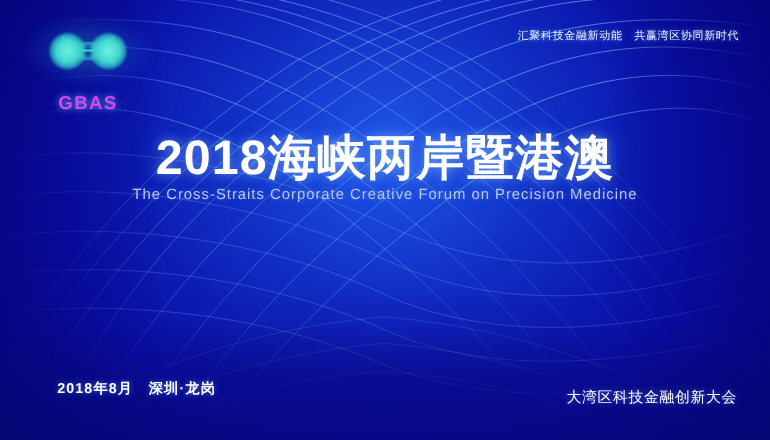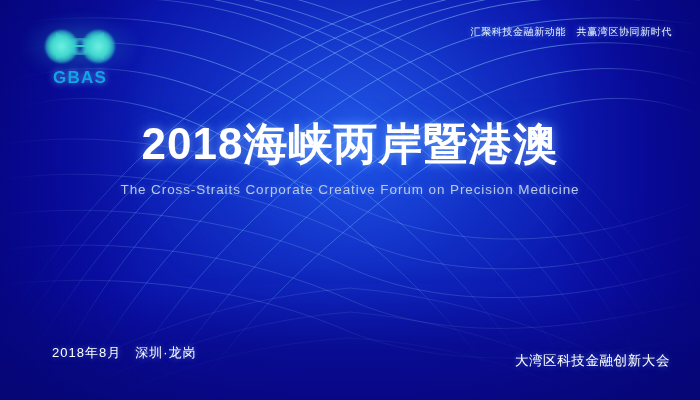--- a/index.html
+++ b/index.html
@@ -96,25 +96,25 @@
     opacity: .95;
   }
   .logo-glow {
     position: absolute;
     left: -10px; top: -10px;
     width: 112px; height: 60px;
     background: radial-gradient(ellipse at 50% 50%, rgba(64,214,205,0.30) 0%, rgba(40,160,220,0.10) 55%, rgba(0,0,0,0) 78%);
     filter: blur(5px);
   }
   .logo-text {
-    margin-top: 2px;
+    margin-top: 18px;
     font-size: 17px;
     font-weight: bold;
     letter-spacing: 1.2px;
-    color: #0ea5e9;
+    color: #d946ef;
     text-shadow: 0 0 7px rgba(120,200,255,0.75);
   }
 
   
   .tagline {
     position: absolute;
     right: 28px;
     top: 25px;
     font-size: 10px;
     color: #e8f2ff;
@@ -134,21 +134,21 @@
     font-size: 44px;
     line-height: 43px;
     font-weight: bold;
     color: #ffffff;
     letter-spacing: 1px;
     text-shadow:
       0 0 10px rgba(150,205,255,0.55),
       0 0 26px rgba(70,140,255,0.40);
   }
   .subtitle {
-    margin-top: 17px;
+    margin-top: 4px;
     font-size: 13.5px;
     letter-spacing: .9px;
     color: #b9c8e6;
     text-shadow: 0 0 6px rgba(110,170,255,0.45);
   }
 
   
   .orgs {
     position: absolute;
     left: 135px;
@@ -178,20 +178,21 @@
 
   
   .footer-left {
     position: absolute;
     left: 52px;
     bottom: 38px;
     font-size: 13px;
     color: #ffffff;
     letter-spacing: 1px;
     text-shadow: 0 0 6px rgba(120,190,255,0.5);
+    font-weight: bold;
   }
   .footer-right {
     position: absolute;
     right: 30px;
     bottom: 30px;
     text-align: right;
     color: #ffffff;
     text-shadow: 0 0 6px rgba(120,190,255,0.5);
   }
   .footer-right .fr1 { font-size: 12px; letter-spacing: .6px; line-height: 17px; }

